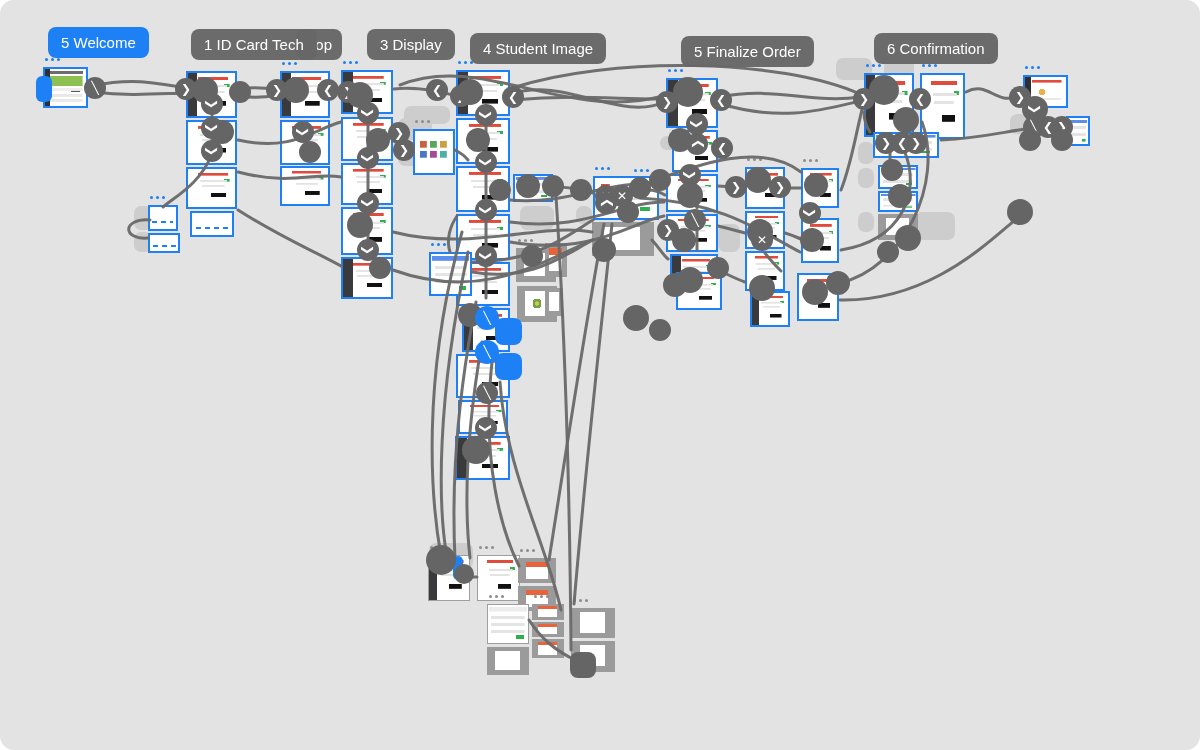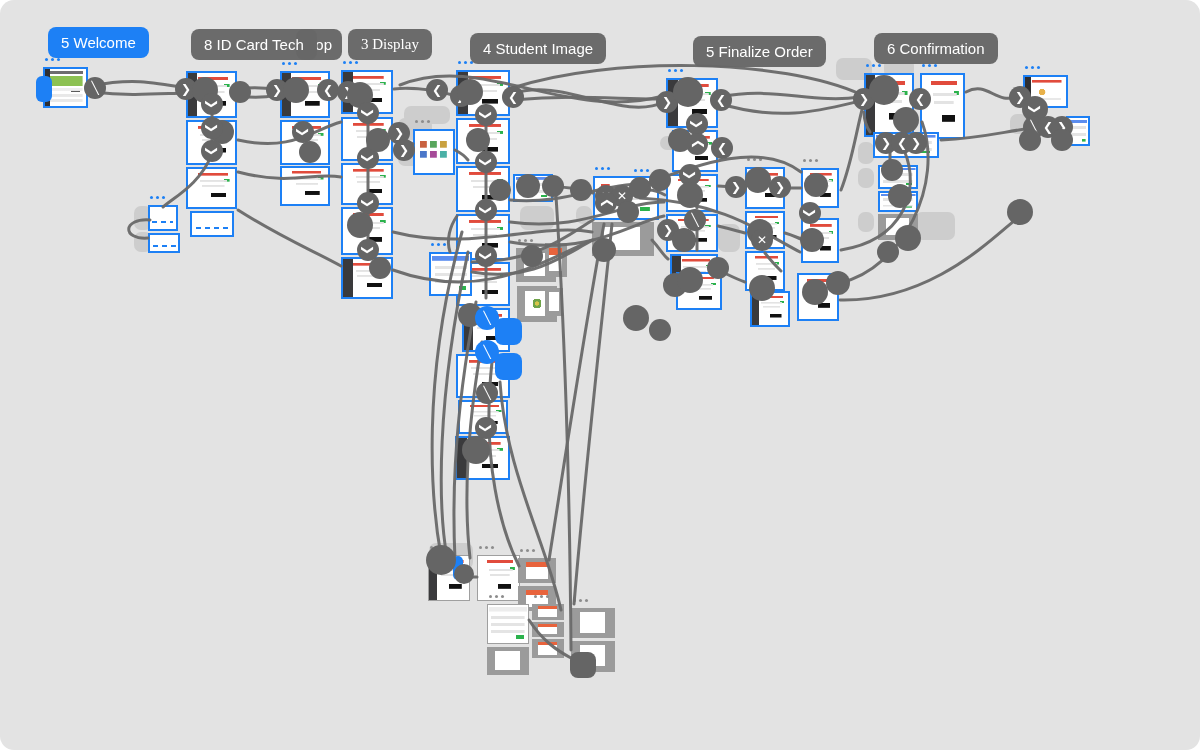--- a/index.html
+++ b/index.html
@@ -580,19 +580,19 @@
     <div class="conn g-n" style="left: 1007px; top: 199px; width: 26px; height: 26px;">
       <span></span>
     </div>
     <div class="conn g-n" style="left: 426px; top: 545px; width: 30px; height: 30px;">
       <span></span>
     </div>
     <div class="conn g-n" style="left: 454px; top: 564px; width: 20px; height: 20px;">
       <span></span>
     </div>
     <div class="pill back" style="left: 296px; top: 29px;">op</div>
-    <div class="pill" style="left: 191px; top: 29px;">8 ID Card Tech</div>
+    <div class="pill" style="left: 191px; top: 29px;">1 ID Card Tech</div>
     <div class="pill selected" style="left: 48px; top: 27px;">5 Welcome</div>
-    <div class="pill" style="left: 348px; top: 29px; font-family: Liberation Serif, serif;">3 Display</div>
+    <div class="pill" style="left: 367px; top: 29px;">3 Display</div>
     <div class="pill" style="left: 470px; top: 33px;">4 Student Image</div>
-    <div class="pill" style="left: 681px; top: 36px; margin-left: 12px;">5 Finalize Order</div>
+    <div class="pill" style="left: 681px; top: 36px;">5 Finalize Order</div>
     <div class="pill" style="left: 874px; top: 33px;">6 Confirmation</div>
   </div>
 
 </body></html>

